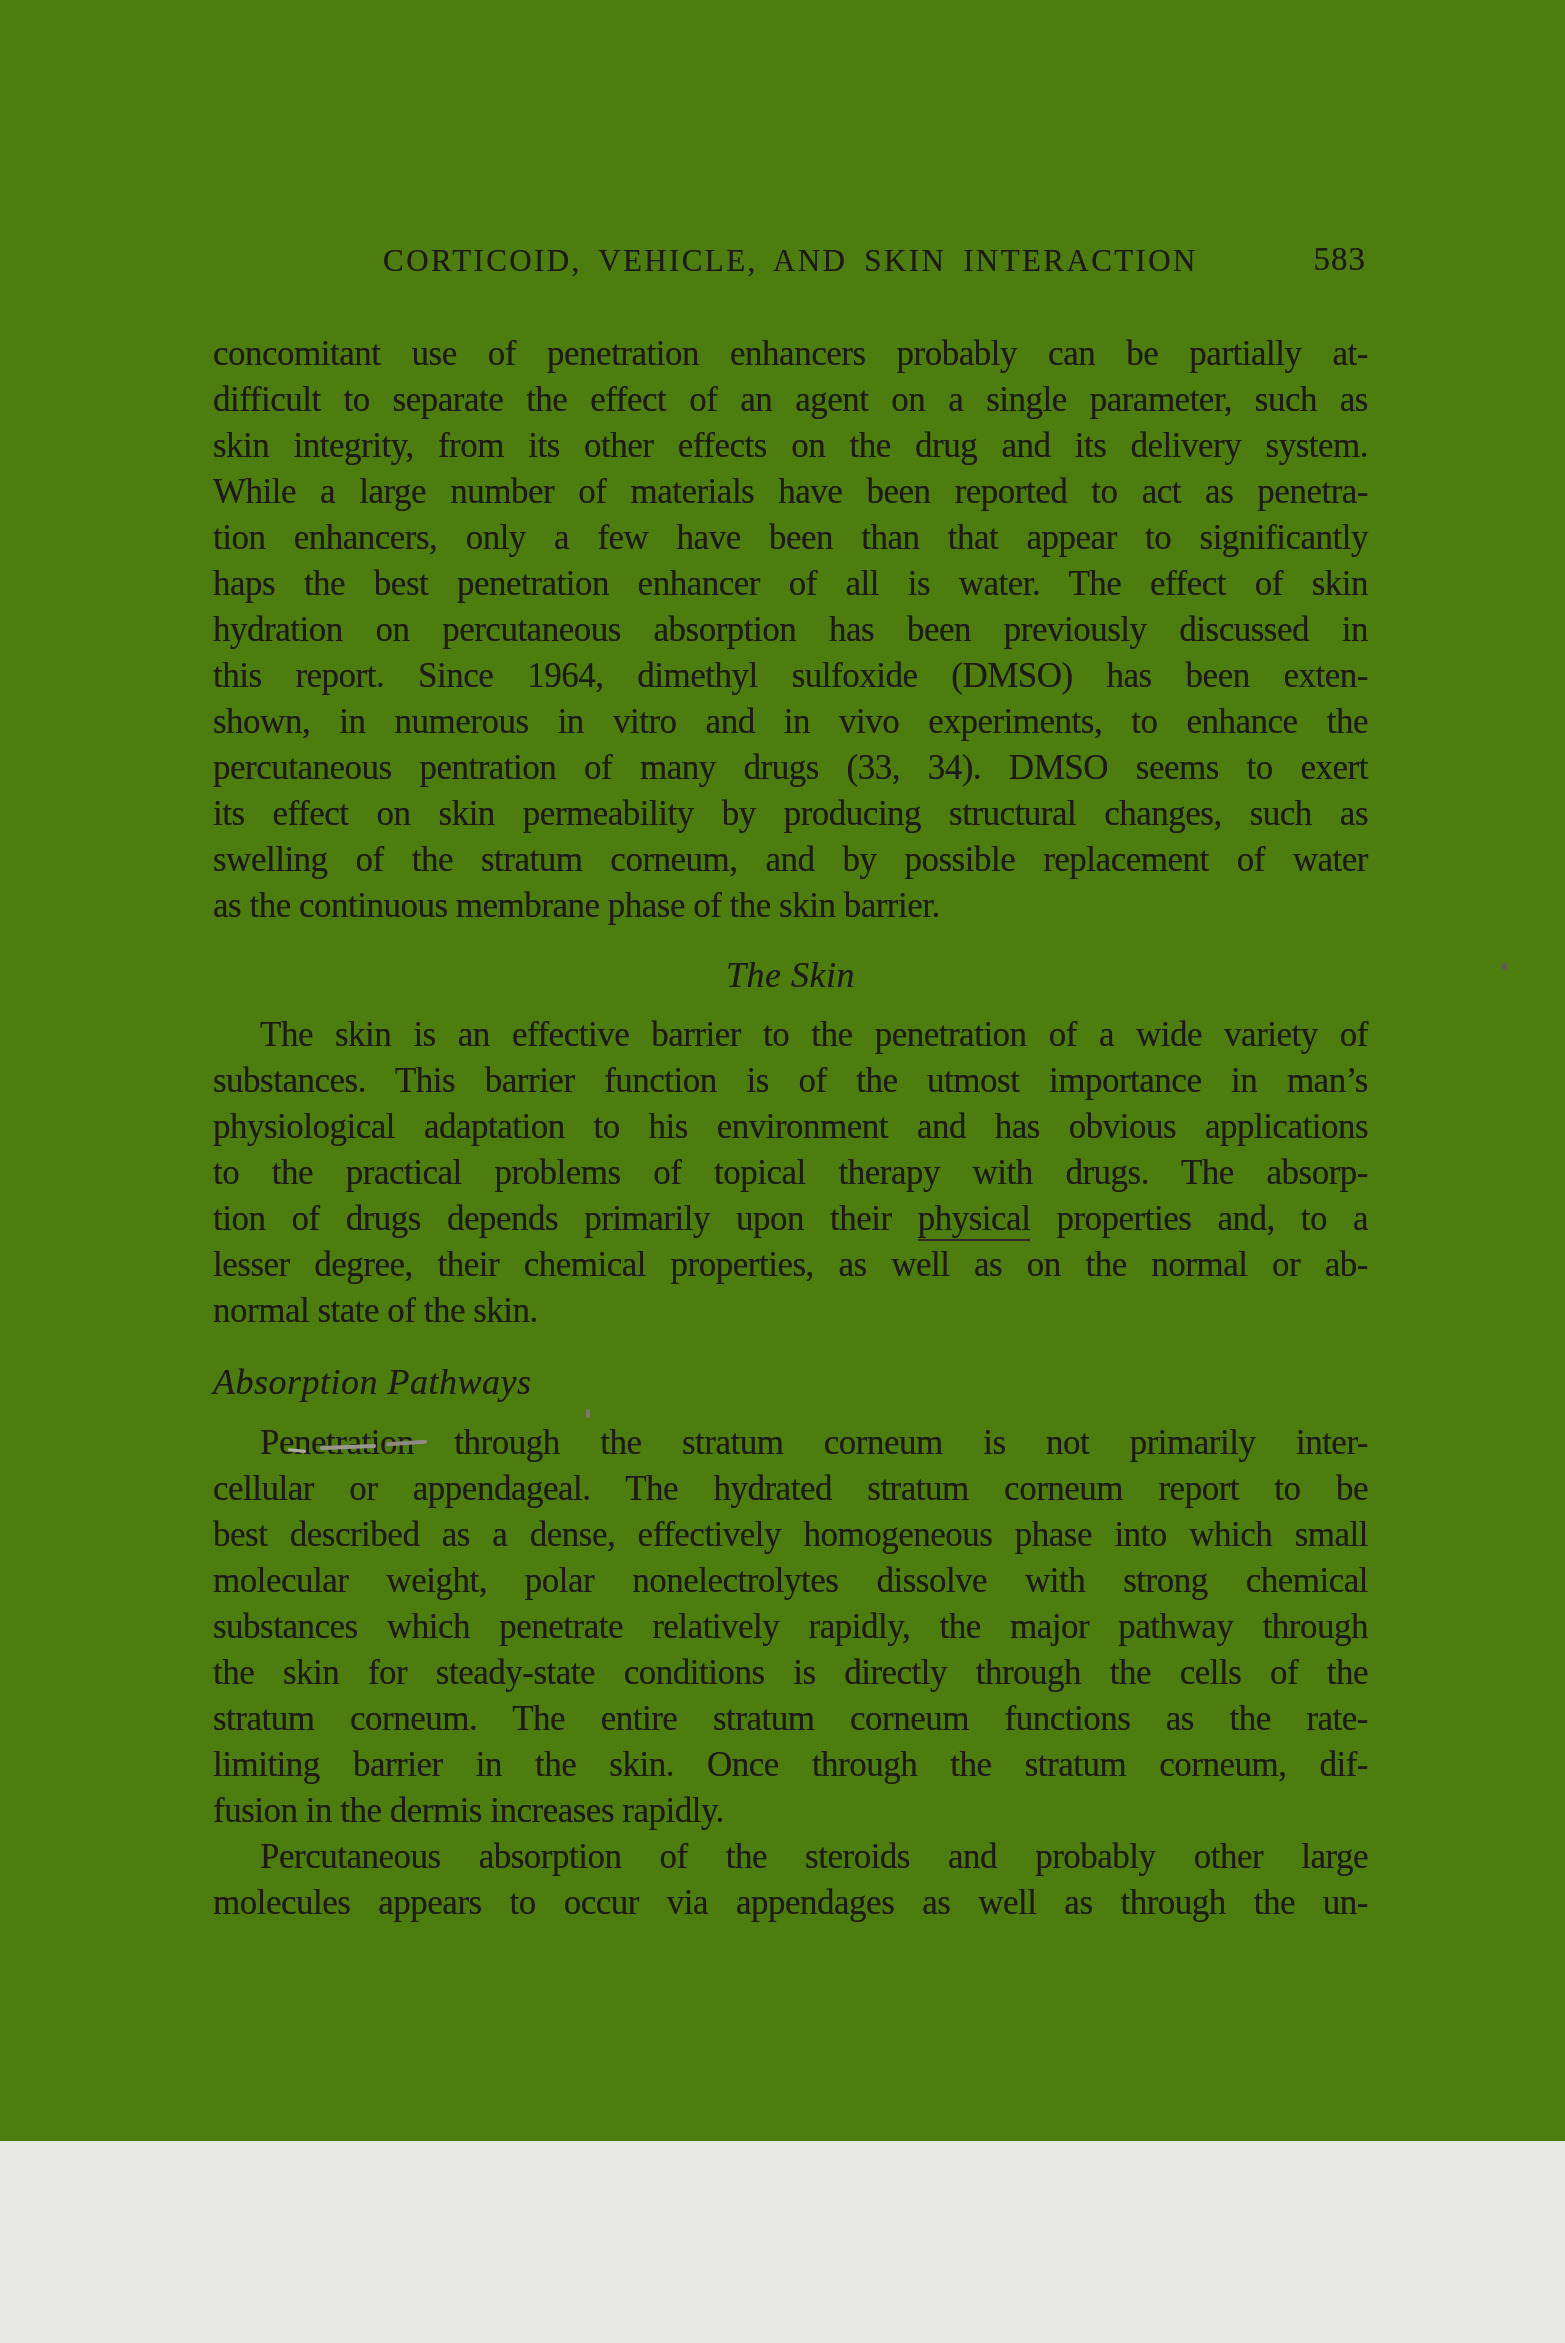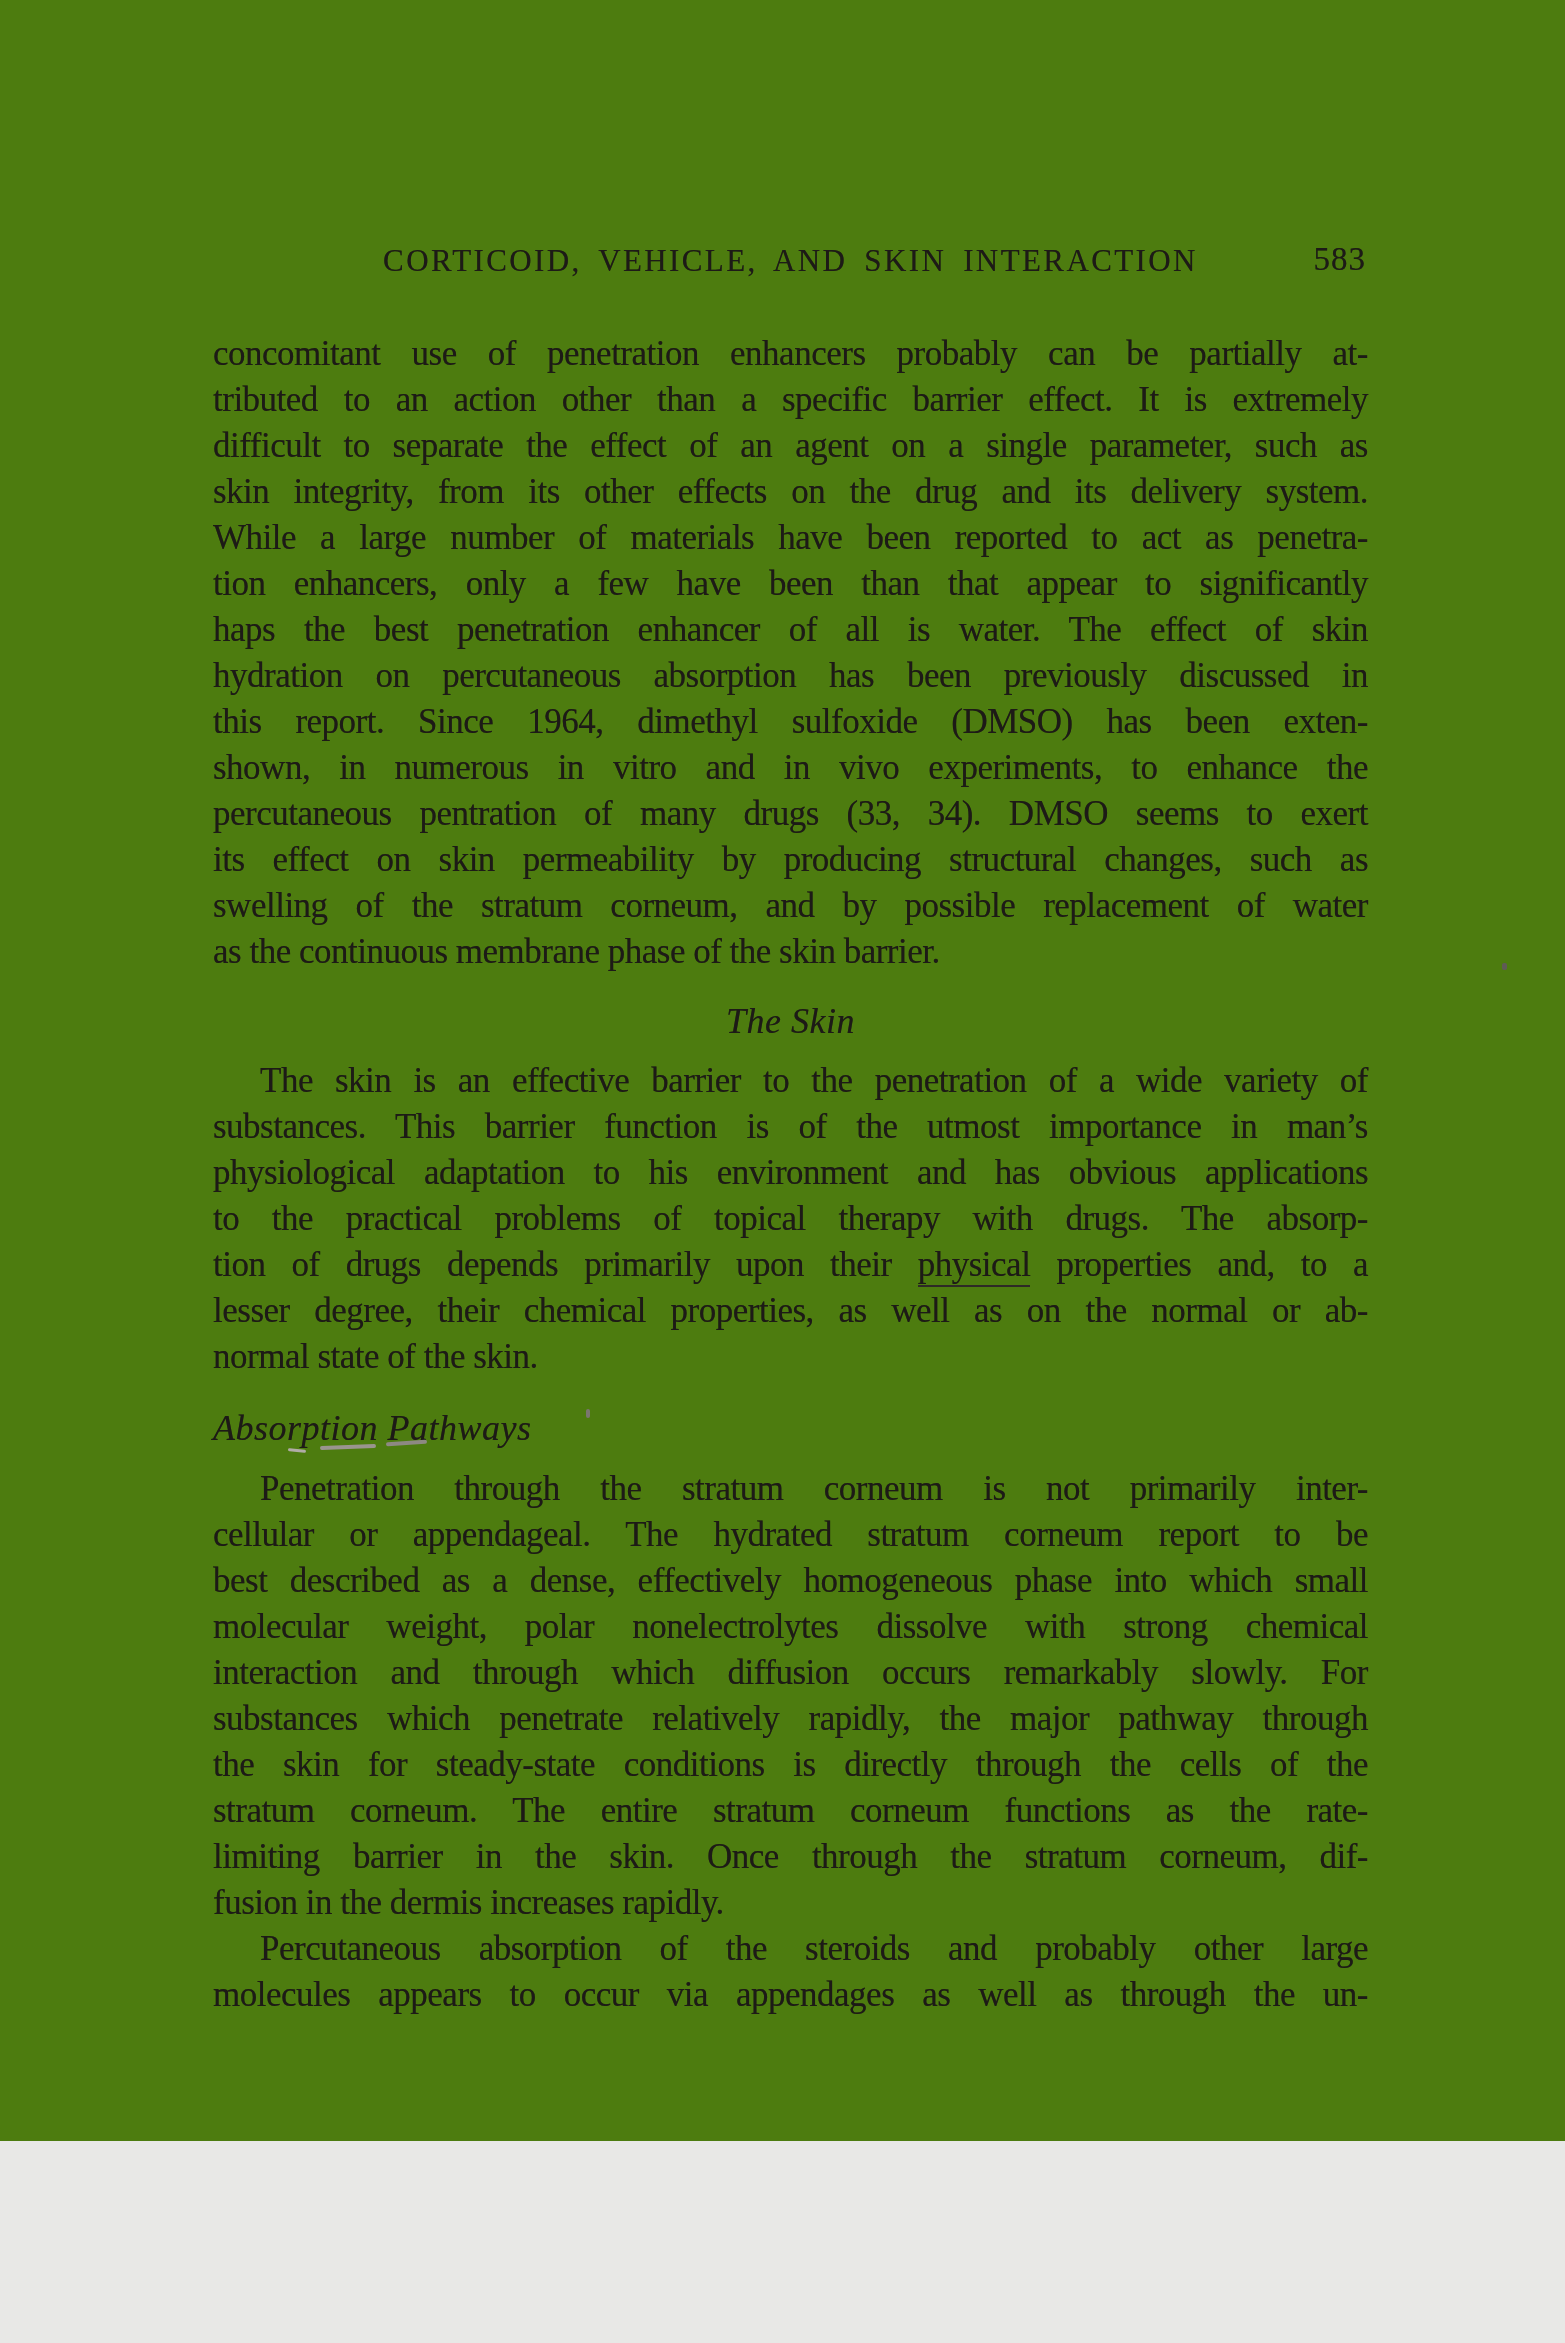--- a/index.html
+++ b/index.html
@@ -46,21 +46,20 @@
 
 <div class="page">
   <div class="column">
     <div class="running-head">
       <span class="rh-title">CORTICOID, VEHICLE, AND SKIN INTERACTION</span>
       <span class="rh-page">583</span>
     </div>
     <div>
         <div class="para">
           <div class="line"><span>concomitant use of penetration enhancers probably can be partially at-</span></div>
-          <div class="line"><span>tributed to an action other than a specific barrier effect.  It is extremely</span></div>
           <div class="line"><span>difficult to separate the effect of an agent on a single parameter, such as</span></div>
           <div class="line"><span>skin integrity, from its other effects on the drug and its delivery system.</span></div>
           <div class="line"><span>While a large number of materials have been reported to act as penetra-</span></div>
           <div class="line"><span>tion enhancers, only a few have been than that appear to significantly</span></div>
           <div class="line"><span>haps the best penetration enhancer of all is water.  The effect of skin</span></div>
           <div class="line"><span>hydration on percutaneous absorption has been previously discussed in</span></div>
           <div class="line"><span>this report.  Since 1964, dimethyl sulfoxide (DMSO) has been exten-</span></div>
           <div class="line"><span>shown, in numerous </span><span class="i">in vitro</span><span> and </span><span class="i">in vivo</span><span> experiments, to enhance the</span></div>
           <div class="line"><span>percutaneous pentration of many drugs (33, 34).  DMSO seems to exert</span></div>
           <div class="line"><span>its effect on skin permeability by producing structural changes, such as</span></div>
@@ -76,21 +75,20 @@
           <div class="line"><span>tion of drugs depends primarily upon their </span><span class="u">physical</span><span> properties and, to a</span></div>
           <div class="line"><span>lesser degree, their chemical properties, as well as on the normal or ab-</span></div>
           <div class="line end"><span>normal state of the skin.</span></div>
         </div>
         <div class="hl">Absorption Pathways</div>
         <div class="para">
           <div class="line ind"><span>Penetration through the stratum corneum is not primarily inter-</span></div>
           <div class="line"><span>cellular or appendageal.  The hydrated stratum corneum report to be</span></div>
           <div class="line"><span>best described as a dense, effectively homogeneous phase into which small</span></div>
           <div class="line"><span>molecular weight, polar nonelectrolytes dissolve with strong chemical</span></div>
-          <div class="line"><span>interaction and through which diffusion occurs remarkably slowly.  For</span></div>
           <div class="line"><span>substances which penetrate relatively rapidly, the major pathway through</span></div>
           <div class="line"><span>the skin for steady-state conditions is directly through the cells of the</span></div>
           <div class="line"><span>stratum corneum.  The entire stratum corneum functions as the rate-</span></div>
           <div class="line"><span>limiting barrier in the skin.  Once through the stratum corneum, dif-</span></div>
           <div class="line end"><span>fusion in the dermis increases rapidly.</span></div>
         </div>
         <div class="para">
           <div class="line ind"><span>Percutaneous absorption of the steroids and probably other large</span></div>
           <div class="line"><span>molecules appears to occur </span><span class="i">via</span><span> appendages as well as through the un-</span></div>
         </div>

